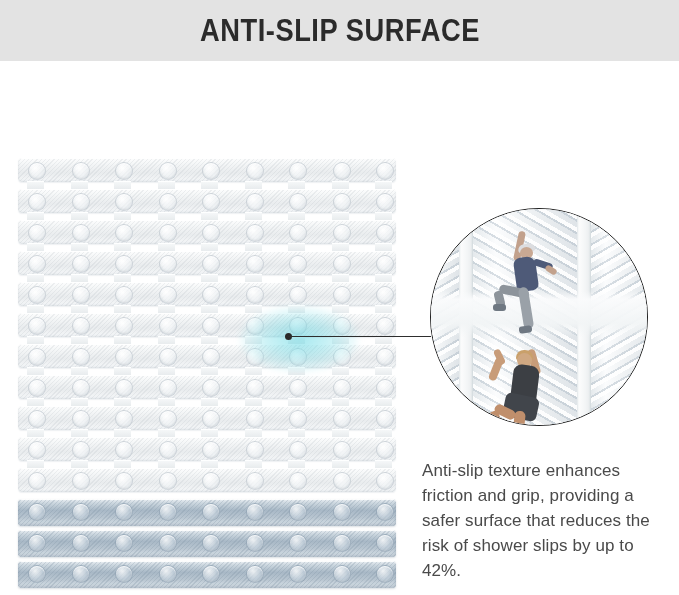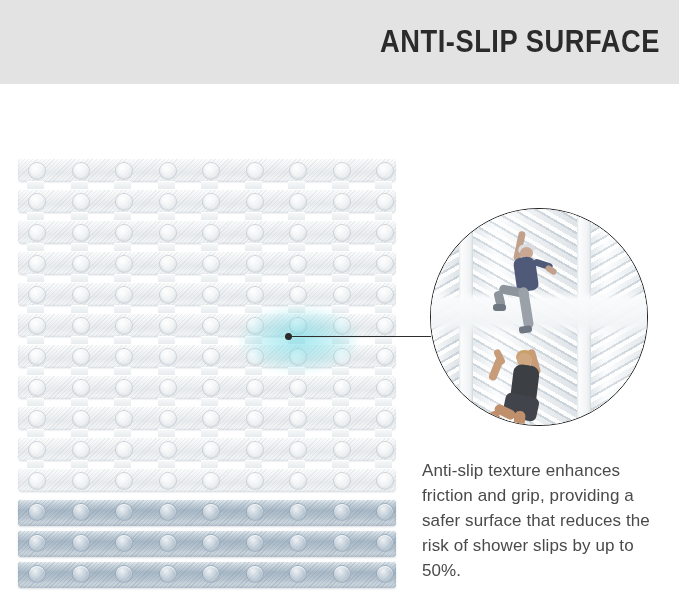--- a/index.html
+++ b/index.html
@@ -18,25 +18,25 @@
     background: #ffffff;
     overflow: hidden;
   }
 
   
   .header-band {
     position: absolute;
     left: 0;
     top: 0;
     width: 679px;
-    height: 84px;
+    height: 61px;
     background: #e3e3e3;
     display: flex;
     align-items: center;
-    justify-content: flex-end;
+    justify-content: center;
   }
   .header-title {
     font-family: "Liberation Sans", sans-serif;
     font-size: 31px;
     font-weight: bold;
     letter-spacing: 0.6px;
     color: #2b2b2b;
     transform: scaleX(0.88);
     transform-origin: center;
     white-space: nowrap;
@@ -720,15 +720,15 @@
         <div class="shorts"></div>
         <div class="leg-a"></div>
         <div class="leg-a2"></div>
         <div class="leg-b"></div>
         <div class="shoe-a"></div>
 
       </div>
     </div>
   </div>
 
-  <div class="body-copy">Anti-slip texture enhances friction and grip, providing a safer surface that reduces the risk of shower slips by up to 50%.</div>
+  <div class="body-copy">Anti-slip texture enhances friction and grip, providing a safer surface that reduces the risk of shower slips by up to 42%.</div>
 
 </div>
 
 </body></html>

